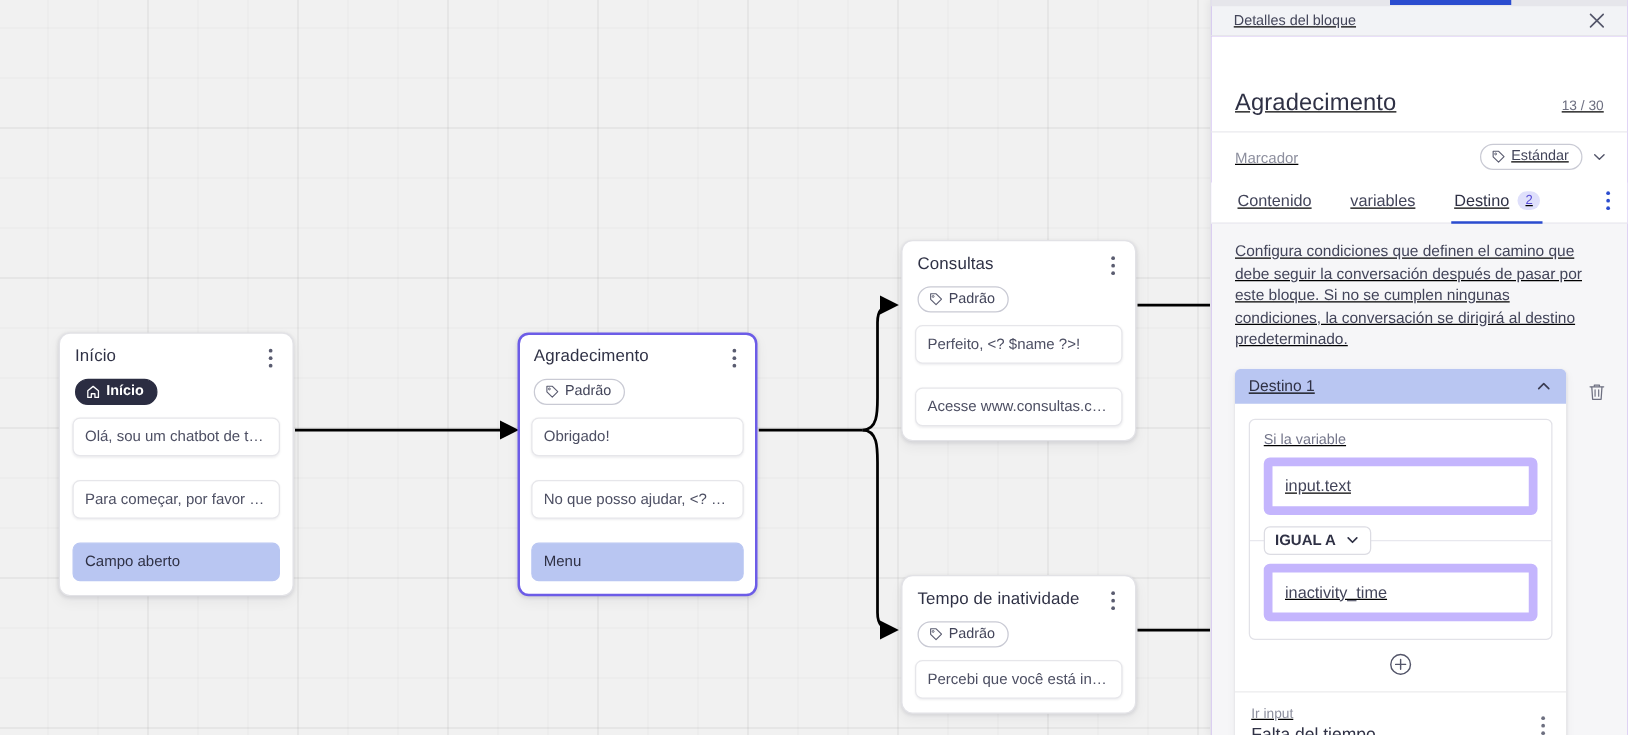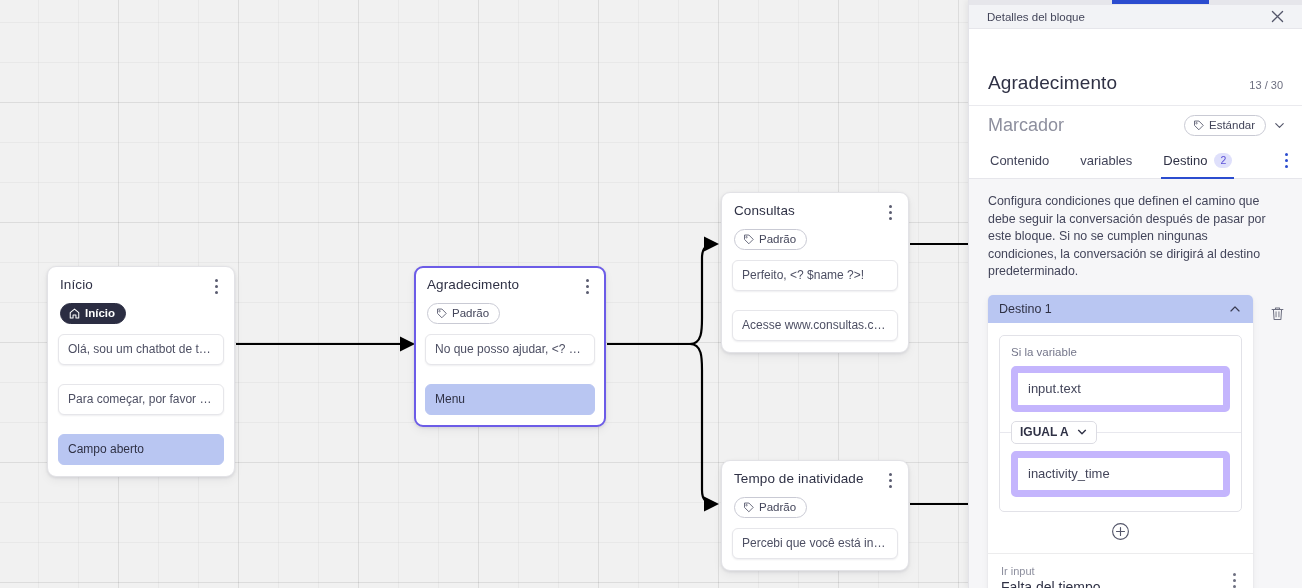--- a/index.html
+++ b/index.html
@@ -70,21 +70,21 @@
   #node-inicio  { left: 47px;  top: 266px; width: 188px; }
   #node-agrad   { left: 414px; top: 266px; width: 192px; }
   #node-consult { left: 721px; top: 192px; width: 188px; }
   #node-tempo   { left: 721px; top: 460px; width: 188px; }
 
   
   #panel {
     position: absolute; right: 0; top: 0; width: 334px; height: 588px;
     background: #6d28d9; border-left: 1px solid #e3e3e8;
     box-shadow: -2px 0 6px rgba(16,20,40,0.06);
-    display: flex; flex-direction: column;
+    display: flex; flex-direction: column; text-decoration: underline;
   }
   #topbar {
     position: absolute; left: 0; top: 0; width: 100%; height: 5px;
     background: #e6e6eb;
   }
   #topbar .progress {
     position: absolute; left: 143px; top: 0; width: 97px; height: 4px;
     background: #2b4ccf;
   }
   .panel-header {
@@ -98,21 +98,21 @@
   .title-row {
     display: flex; align-items: baseline; justify-content: space-between;
     padding: 14px 19px 11px 19px; border-bottom: 1px solid #eaeaee;
   }
   .block-title { font-size: 19px; color: #2f3145; font-weight: 400; letter-spacing: .1px; }
   .char-count { font-size: 11px; color: #6d6f80; margin-top: 36px; }
   .marker-row {
     display: flex; align-items: center; justify-content: space-between;
     padding: 9px 16px 10px 19px;
   }
-  .marker-label { font-size: 18px; color: #8d8f9e; }
+  .marker-label { font-size: 12px; color: #8d8f9e; }
   .marker-right { display: flex; align-items: center; gap: 7px; }
   .tabs {
     display: flex; align-items: center; padding: 0 14px 0 19px;
     border-bottom: 1px solid #e6e6eb; background: #ffffff;
   }
   .tab {
     font-size: 13px; color: #43455a; padding: 6px 2px 9px 2px;
     margin-right: 27px; cursor: pointer; display: flex; align-items: center; gap: 7px;
     border-bottom: 2px solid transparent; position: relative; top: 1px;
   }
@@ -238,20 +238,21 @@
       <div class="badge-row">
         <span class="tag">
           <svg width="11" height="11" viewBox="0 0 16 16">
             <path d="M8.6 1.5H2.2v6.4l6.3 6.3 6.4-6.4z" fill="none" stroke="#5a5c70" stroke-width="1.3" stroke-linejoin="round"></path>
             <circle cx="5.1" cy="4.6" r="1.1" fill="none" stroke="#5a5c70" stroke-width="1.1"></circle>
           </svg>
           <span>Padrão</span>
         </span>
       </div>
       <div class="msg-list">
+        <div class="msg">Obrigado!</div>
         <div class="msg">No que posso ajudar, &lt;? $name ...</div>
         <div class="msg highlight">Menu</div>
       </div>
     </div>
 
     <div class="node" id="node-consult">
       <div class="node-head">
         <div class="node-title">Consultas</div>
         <div class="kebab">
           <i></i>

